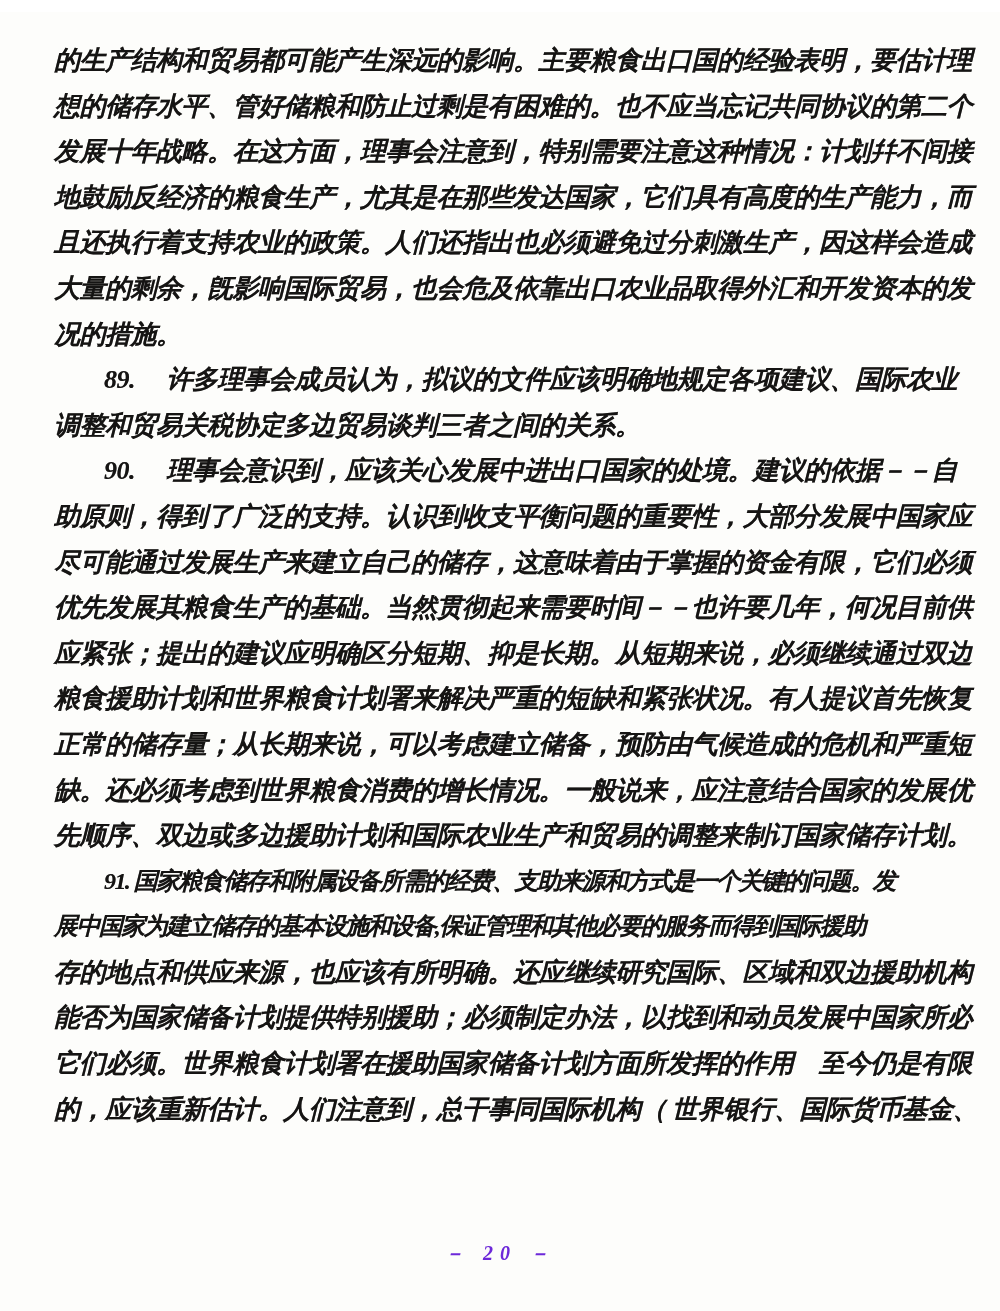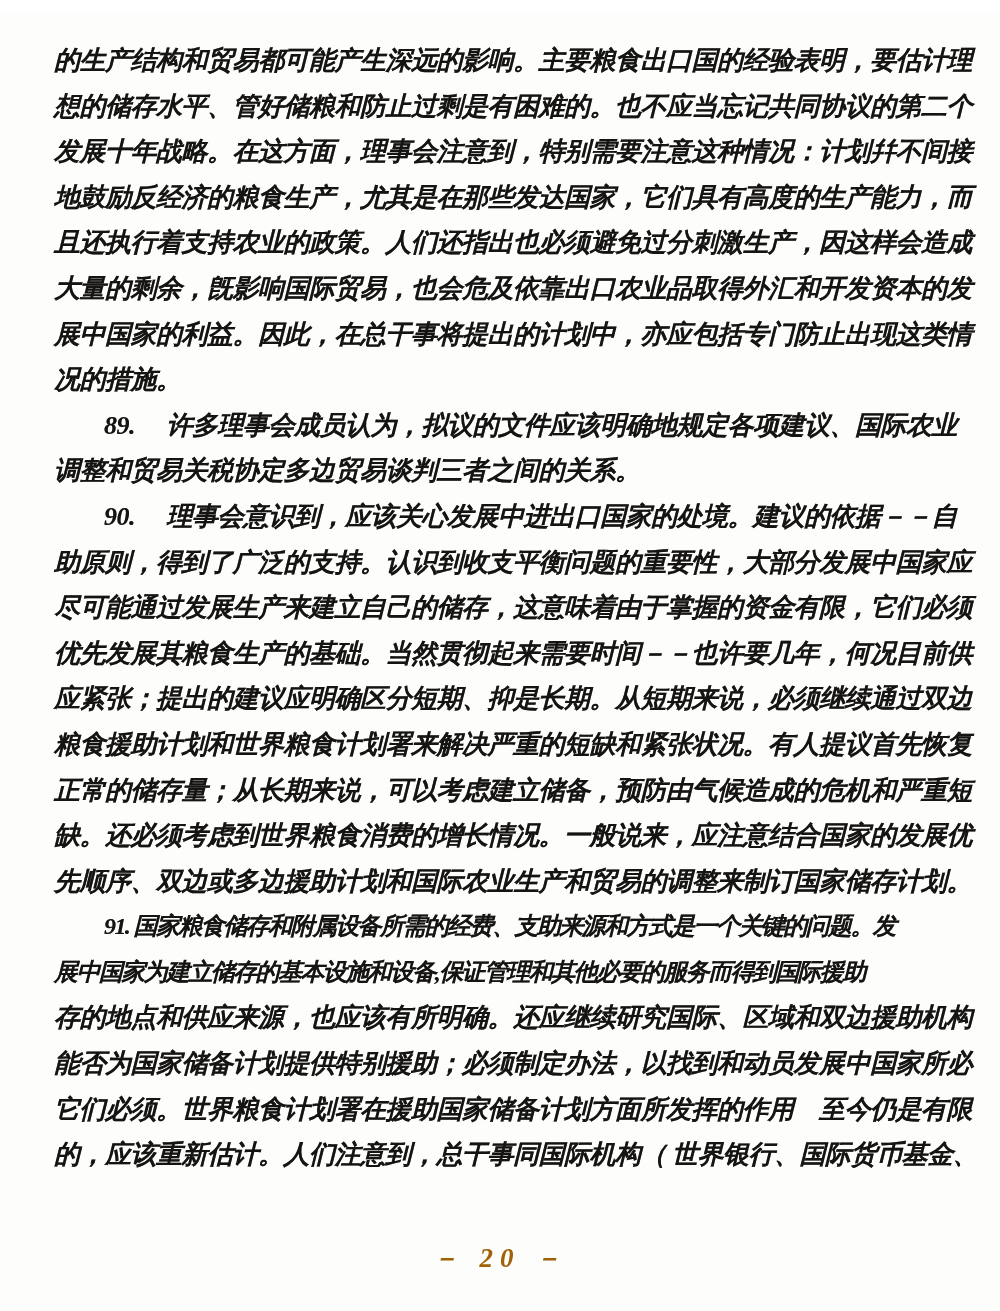--- a/index.html
+++ b/index.html
@@ -38,38 +38,37 @@
   .line.dense {
     font-size: 24px;
     letter-spacing: -1.6px;
   }
   .page-number {
     position: absolute;
     left: 0;
     right: 0;
     top: 1228px;
     text-align: center;
-    font-size: 27px;
+    font-size: 20px;
     font-weight: 600;
     letter-spacing: 7px;
-    color: #a16207;
+    color: #6d28d9;
   }
 </style>
 </head>
 <body>
 
 <div class="page">
   <div class="text-block">
     <div class="line">的生产结构和贸易都可能产生深远的影响。主要粮食出口国的经验表明，要估计理</div>
     <div class="line">想的储存水平、管好储粮和防止过剩是有困难的。也不应当忘记共同协议的第二个</div>
     <div class="line">发展十年战略。在这方面，理事会注意到，特别需要注意这种情况：计划幷不间接</div>
     <div class="line">地鼓励反经济的粮食生产，尤其是在那些发达国家，它们具有高度的生产能力，而</div>
     <div class="line">且还执行着支持农业的政策。人们还指出也必须避免过分刺激生产，因这样会造成</div>
     <div class="line">大量的剩余，旣影响国际贸易，也会危及依靠出口农业品取得外汇和开发资本的发</div>
-    <div class="line">展中国家的利益。因此，在总干事将提出的计划中，亦应包括专门防止出现这类情</div>
     <div class="line">况的措施。</div>
     <div class="line indent">89.　 许多理事会成员认为，拟议的文件应该明确地规定各项建议、国际农业</div>
     <div class="line">调整和贸易关税协定多边贸易谈判三者之间的关系。</div>
     <div class="line indent">90.　 理事会意识到，应该关心发展中进出口国家的处境。建议的依据－－自</div>
     <div class="line">助原则，得到了广泛的支持。认识到收支平衡问题的重要性，大部分发展中国家应</div>
     <div class="line">尽可能通过发展生产来建立自己的储存，这意味着由于掌握的资金有限，它们必须</div>
     <div class="line">优先发展其粮食生产的基础。当然贯彻起来需要时间－－也许要几年，何况目前供</div>
     <div class="line">应紧张；提出的建议应明确区分短期、抑是长期。从短期来说，必须继续通过双边</div>
     <div class="line">粮食援助计划和世界粮食计划署来解决严重的短缺和紧张状况。有人提议首先恢复</div>
     <div class="line">正常的储存量；从长期来说，可以考虑建立储备，预防由气候造成的危机和严重短</div>

